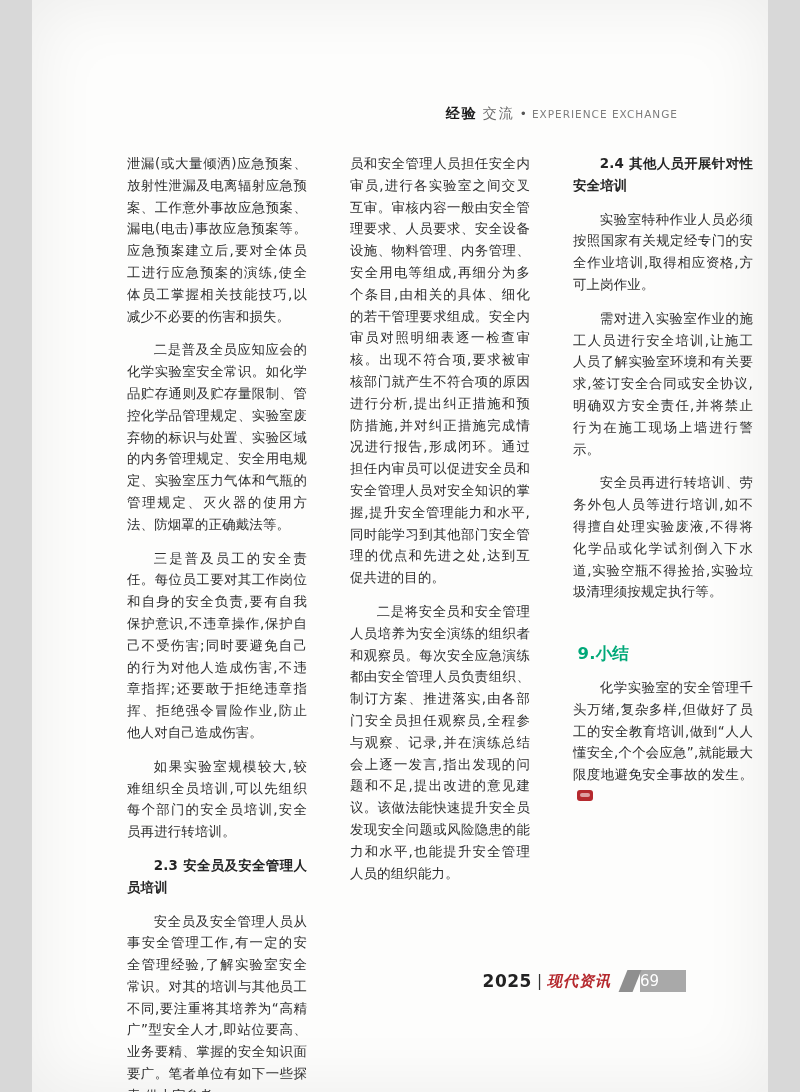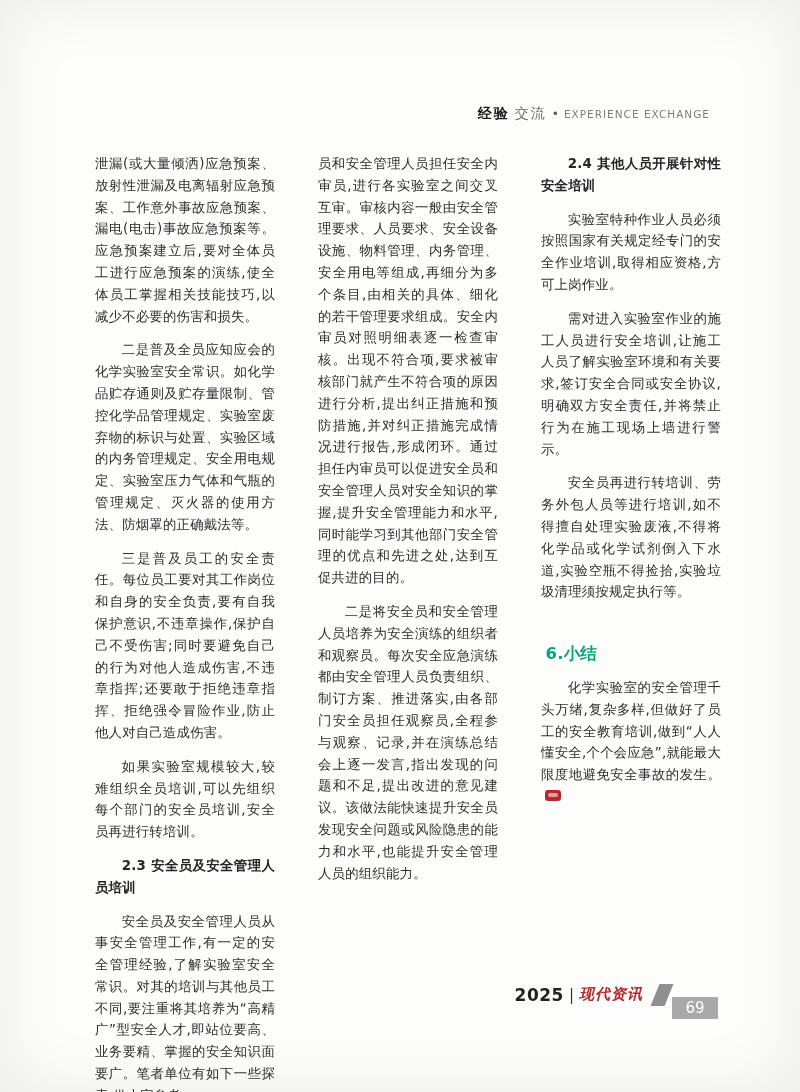--- a/index.html
+++ b/index.html
@@ -1,18 +1,18 @@
 <!DOCTYPE html>
 <html style="--green: #00a878; --red: #b5292e;"><head>
 <meta charset="utf-8">
 <style>
   html,body { margin:0; padding:0; background:#d8d8d8; }
   .page {
     position:relative;
-    width:800px; height:1092px;
+    width:736px; height:1092px;
     margin:0 auto;
     background:#fdfdfc;
     box-shadow: inset 0 0 70px rgba(0,0,0,0.07);
     font-family:"DejaVu Sans", sans-serif;
     color:#2e2e2e;
     overflow:hidden;
   }
 
   
   .header {
@@ -89,21 +89,21 @@
     background:#8f8f8f;
     transform:skewX(-22deg);
     margin-right:3px;
   }
   .pagenum {
     display:inline-block;
     width:46px; height:22px;
     background:#a9a9a9;
     color:#fff;
     font-size:15px; font-weight:500;
-    text-align:center; line-height:22px;margin-top:27px;
+    line-height:22px;
   }
 </style>
 </head>
 <body>
 
 <div class="page">
 
   <div class="header">
     <span class="cn-bold">经验</span>
     <span class="cn-light">交流</span>
@@ -123,21 +123,21 @@
       </div>
     <div class="col">
         <p class="para continuation">员和安全管理人员担任安全内审员,进行各实验室之间交叉互审。审核内容一般由安全管理要求、人员要求、安全设备设施、物料管理、内务管理、安全用电等组成,再细分为多个条目,由相关的具体、细化的若干管理要求组成。安全内审员对照明细表逐一检查审核。出现不符合项,要求被审核部门就产生不符合项的原因进行分析,提出纠正措施和预防措施,并对纠正措施完成情况进行报告,形成闭环。通过担任内审员可以促进安全员和安全管理人员对安全知识的掌握,提升安全管理能力和水平,同时能学习到其他部门安全管理的优点和先进之处,达到互促共进的目的。</p>
         <p class="para body">二是将安全员和安全管理人员培养为安全演练的组织者和观察员。每次安全应急演练都由安全管理人员负责组织、制订方案、推进落实,由各部门安全员担任观察员,全程参与观察、记录,并在演练总结会上逐一发言,指出发现的问题和不足,提出改进的意见建议。该做法能快速提升安全员发现安全问题或风险隐患的能力和水平,也能提升安全管理人员的组织能力。</p>
       </div>
     <div class="col">
         <p class="para subheading">2.4 其他人员开展针对性安全培训</p>
         <p class="para body">实验室特种作业人员必须按照国家有关规定经专门的安全作业培训,取得相应资格,方可上岗作业。</p>
         <p class="para body">需对进入实验室作业的施工人员进行安全培训,让施工人员了解实验室环境和有关要求,签订安全合同或安全协议,明确双方安全责任,并将禁止行为在施工现场上墙进行警示。</p>
         <p class="para body">安全员再进行转培训、劳务外包人员等进行培训,如不得擅自处理实验废液,不得将化学品或化学试剂倒入下水道,实验空瓶不得捡拾,实验垃圾清理须按规定执行等。</p>
-        <p class="para green-heading">6.小结</p>
+        <p class="para green-heading">9.小结</p>
         <p class="para body">化学实验室的安全管理千头万绪,复杂多样,但做好了员工的安全教育培训,做到“人人懂安全,个个会应急”,就能最大限度地避免安全事故的发生。<span class="end-mark"></span></p>
       </div>
   </div>
 
   <div class="footer">
     <span class="year">2025</span>
     <span class="fdiv">|</span>
     <span class="journal">现代资讯</span>
     <span class="pagenum-wrap">
       <span class="slash"></span>

